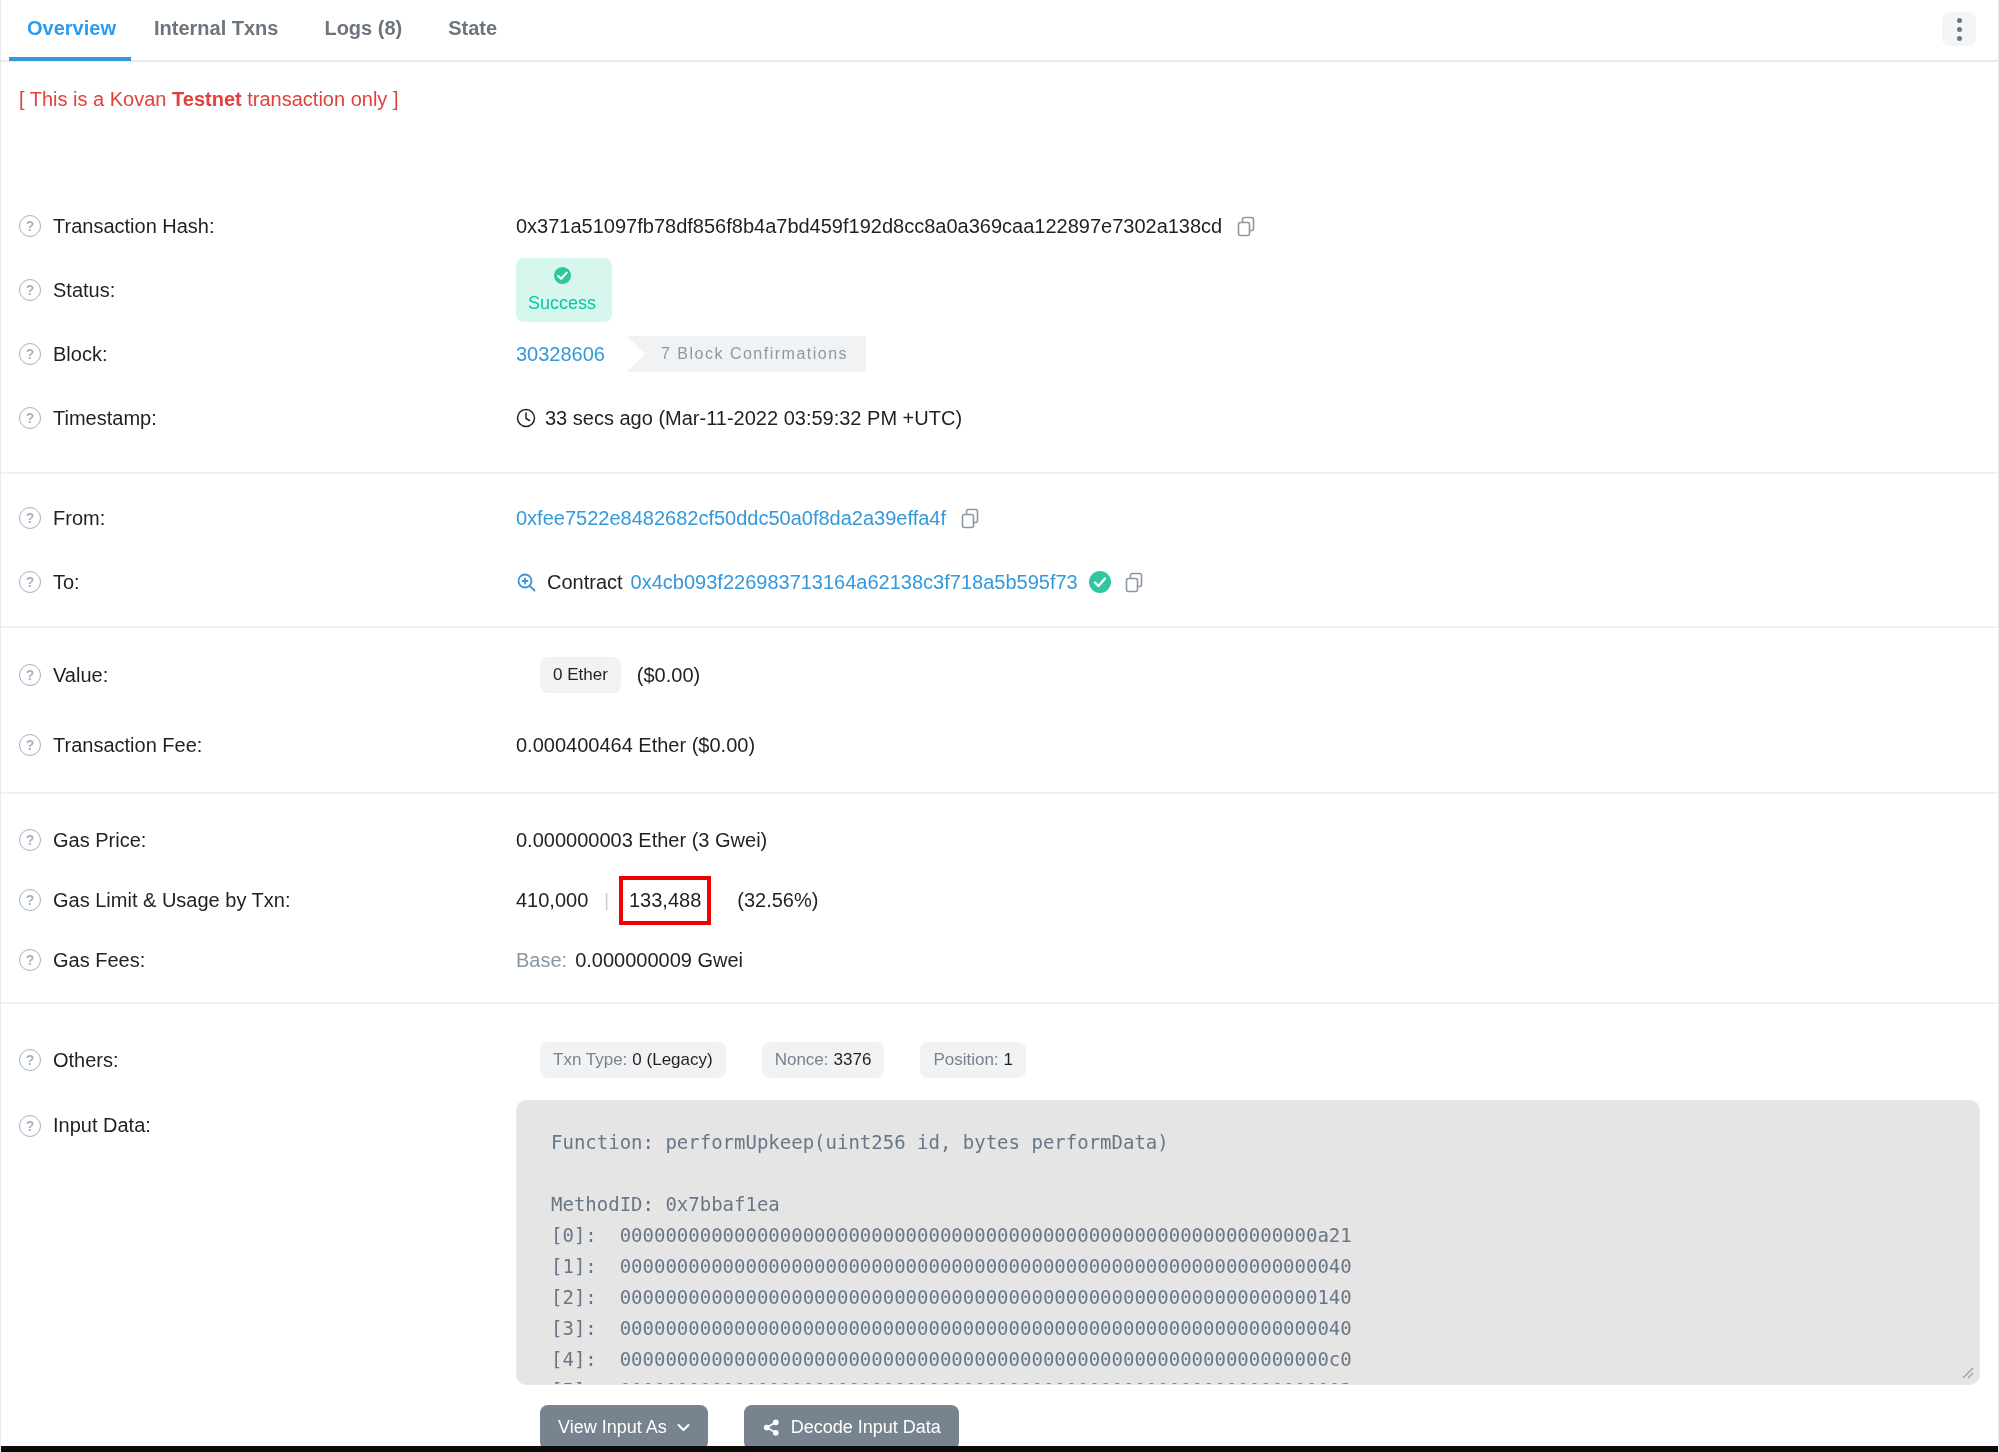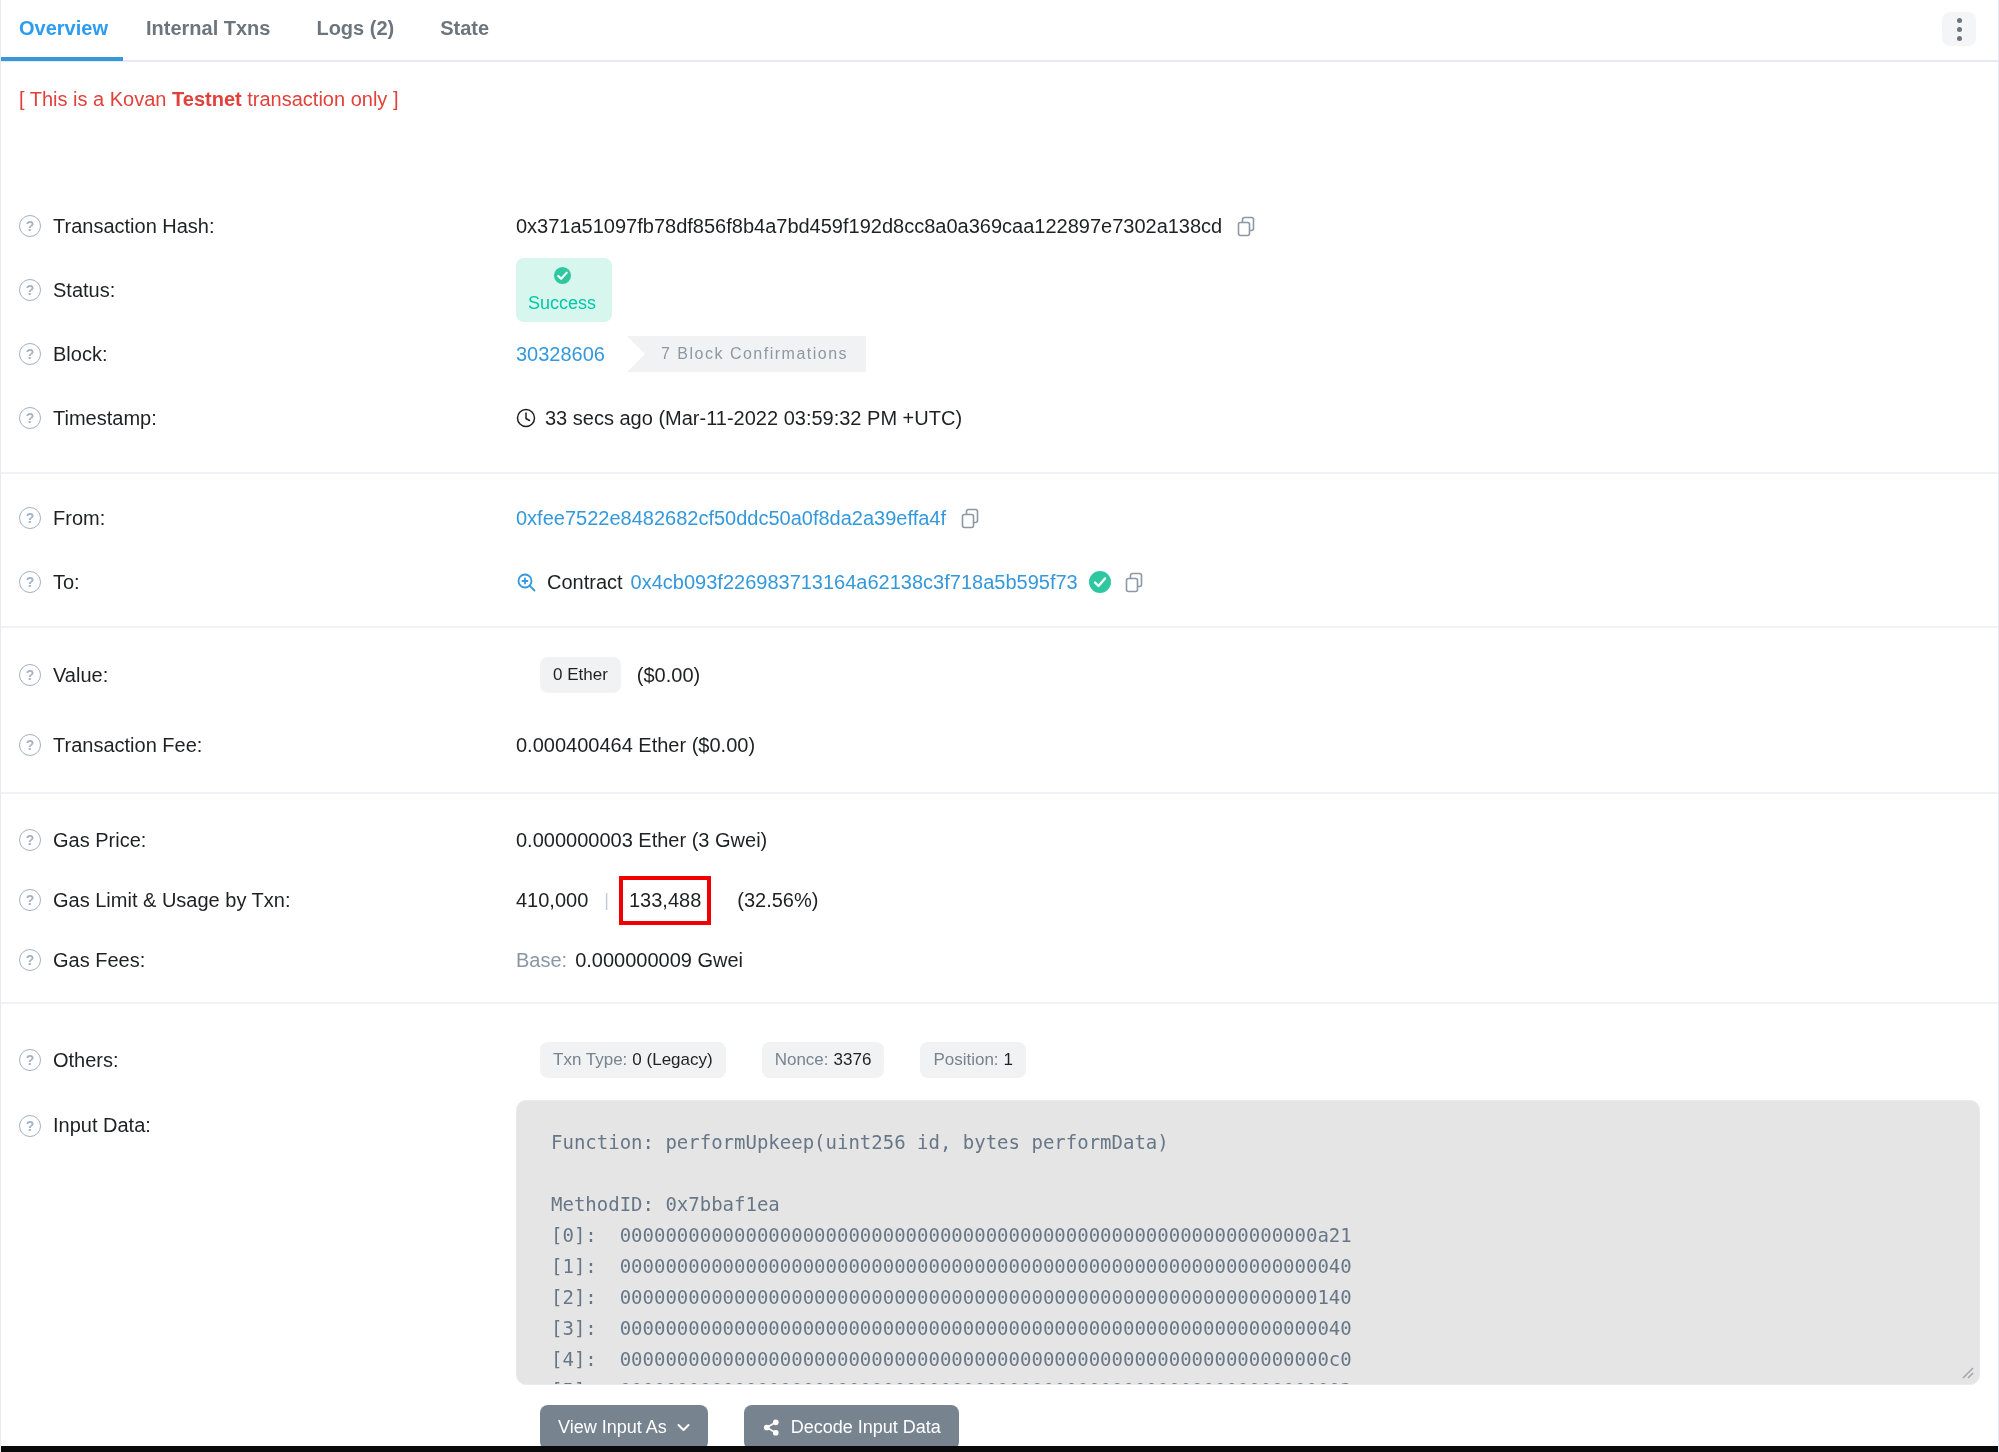--- a/index.html
+++ b/index.html
@@ -7,21 +7,21 @@
   body { font-family:"Liberation Sans", sans-serif; color:#1e2022; }
   .page {
     position:relative; width:1999px; height:1452px; background:#fff;
     border-left:1px solid #e7eaf3; border-right:1px solid #e7eaf3;
     overflow:hidden;
   }
 
   
   .tabbar {
     height:62px; display:flex; align-items:center;
-    border-bottom:2px solid #e7eaf3; position:relative;
+    border-bottom:2px solid #e7eaf3; position:relative;padding-left:8px;
   }
   .tab {
     font-size:20px; font-weight:700; color:#6c757d;
     padding:0 23px; height:62px; line-height:58px; cursor:pointer;
   }
   .tab.first { padding:0 15px 0 18px; }
   .tab.active { color:#2b9cf0; border-bottom:4px solid #3498db; }
   .kebab-btn {
     position:absolute; right:22px; top:12px; width:34px; height:34px;
     background:#f4f5f7; border-radius:8px; display:flex;
@@ -107,21 +107,21 @@
   .bottom-bar { position:absolute; left:0; bottom:0; width:100%; height:6px; background:#0a0a0a; }
 </style>
 </head>
 <body>
 
 <div class="page">
 
   <div class="tabbar">
     <div class="tab first active">Overview</div>
     <div class="tab">Internal Txns</div>
-    <div class="tab">Logs (2)</div>
+    <div class="tab">Logs (8)</div>
     <div class="tab">State</div>
     <div class="kebab-btn">
       <span class="kebab-dots">
           <i></i>
           <i></i>
           <i></i>
         </span>
     </div>
   </div>
 

